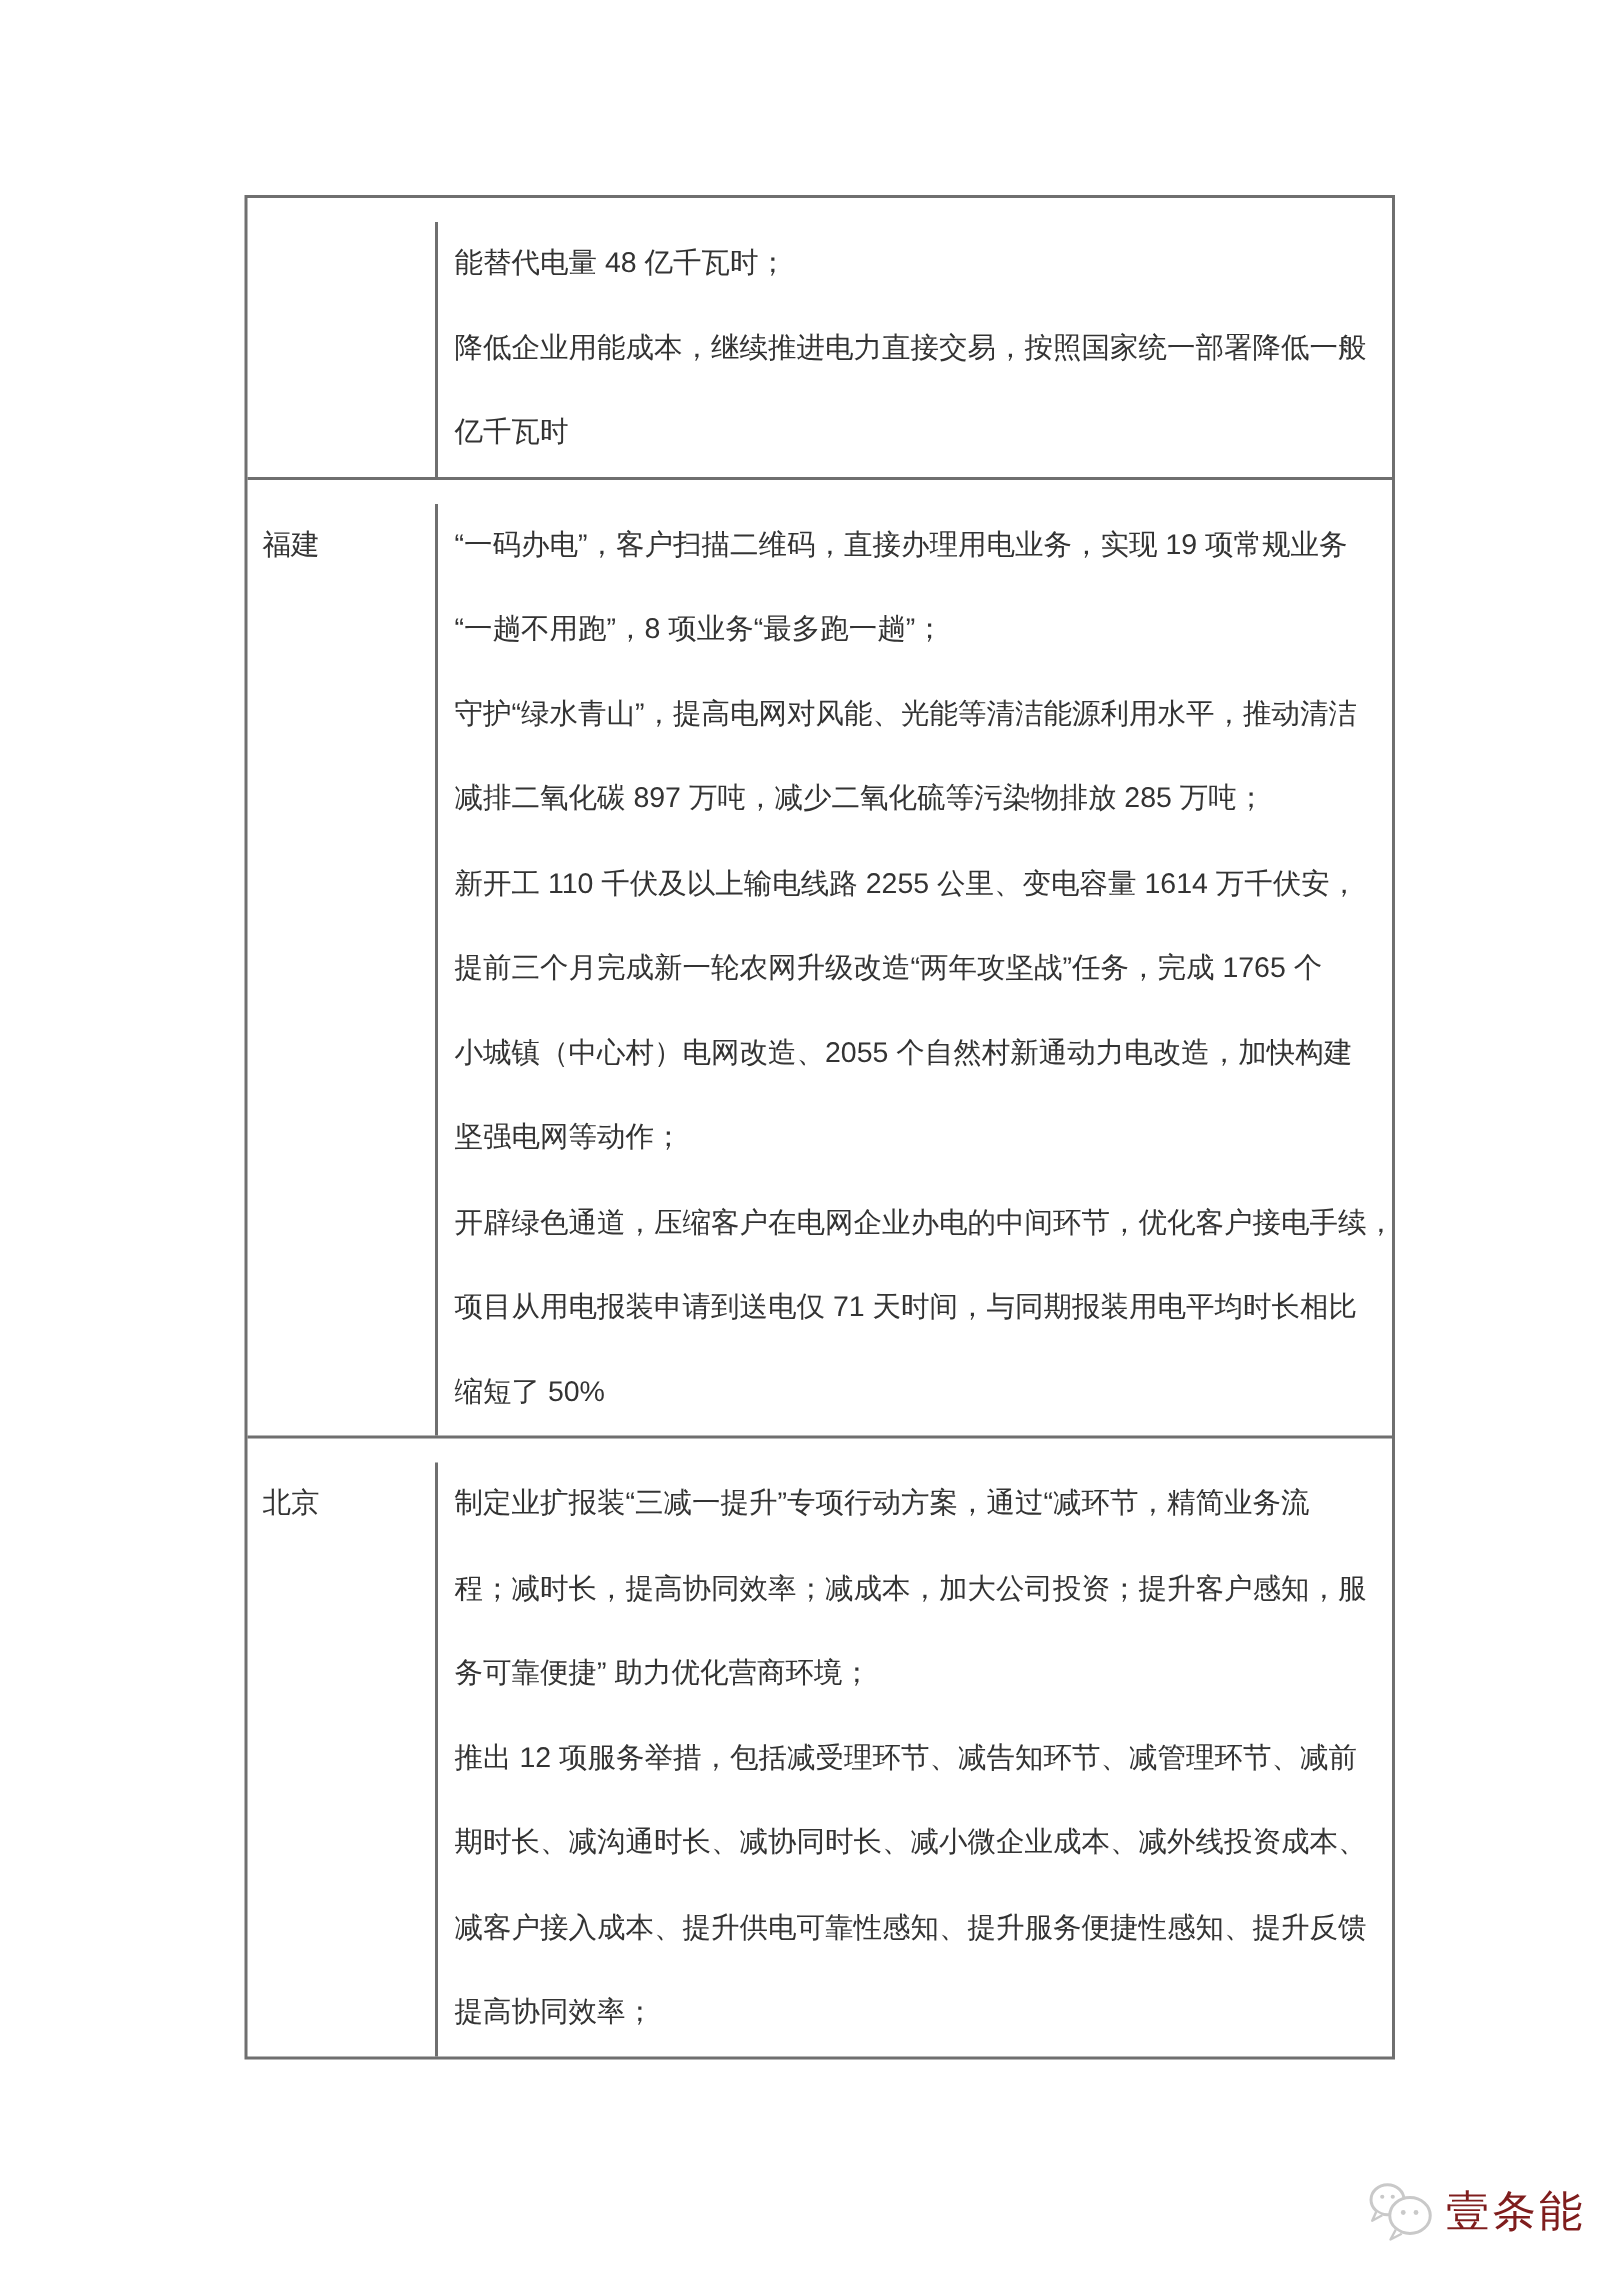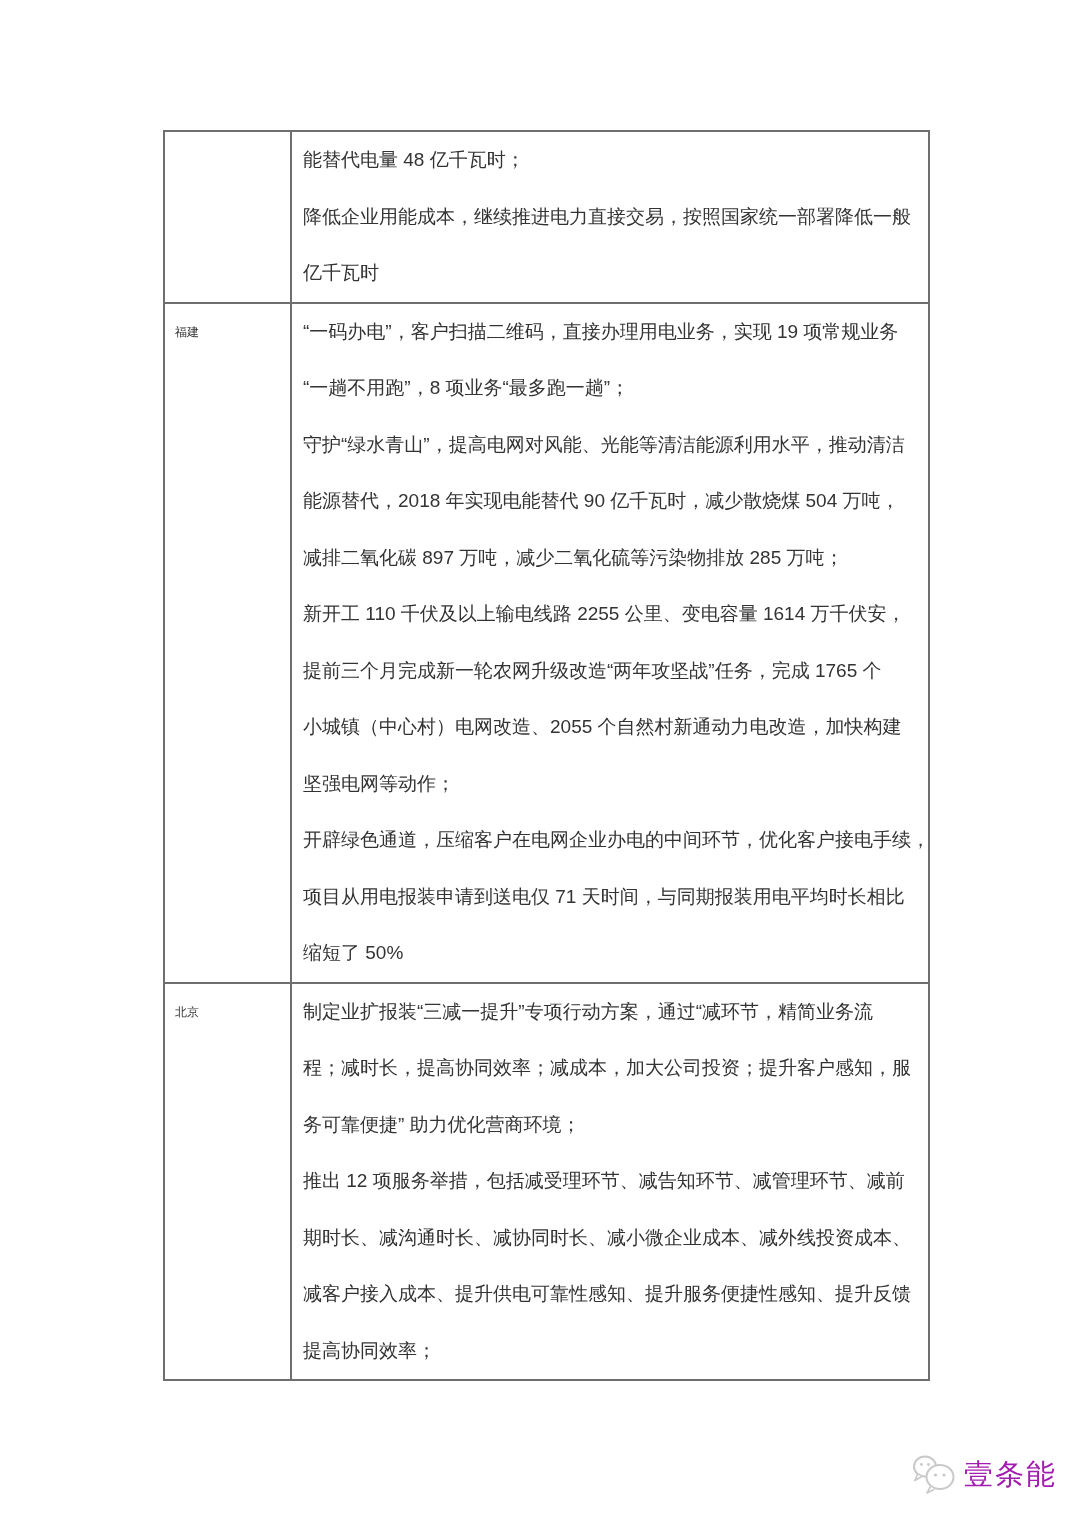--- a/index.html
+++ b/index.html
@@ -19,31 +19,32 @@
     position: absolute;
     left: 163px;
     top: 130px;
     width: 767px;
     box-sizing: border-box;
     border: 2px solid #6f6f6f;
   }
   .t-row {
     display: flex;
     border-bottom: 2px solid #6f6f6f;
+    margin-top: 16px;
   }
   .t-row:last-child {
     border-bottom: none;
     border-radius: 10px;
   }
   .cell-province {
     width: 127px;
     box-sizing: border-box;
     border-right: 2px solid #6f6f6f;
     padding-left: 10px;
-    font-size: 12px;
+    font-size: 19px;
     line-height: 56.5px;
     color: #333333;
     flex-shrink: 0;
   }
   .cell-content {
     flex: 1;
     box-sizing: border-box;
     padding-left: 11px;
     overflow: hidden;
   }
@@ -57,21 +58,21 @@
     position: absolute;
     left: 911px;
     top: 1454px;
     display: flex;
     align-items: center;
     gap: 7px;
   }
   .watermark .brand {
     font-size: 29px;
     letter-spacing: 2px;
-    color: #a21caf;
+    color: #7f1d1d;
     white-space: nowrap;
   }
 </style>
 </head>
 <body>
 
 <div class="page">
 
   <div class="doc-table">
 
@@ -83,21 +84,20 @@
         <div class="line">亿千瓦时</div>
       </div>
     </div>
 
     <div class="t-row">
       <div class="cell-province">福建</div>
       <div class="cell-content">
         <div class="line">“一码办电”，客户扫描二维码，直接办理用电业务，实现 19 项常规业务</div>
         <div class="line">“一趟不用跑”，8 项业务“最多跑一趟”；</div>
         <div class="line">守护“绿水青山”，提高电网对风能、光能等清洁能源利用水平，推动清洁</div>
-        <div class="line">能源替代，2018 年实现电能替代 90 亿千瓦时，减少散烧煤 504 万吨，</div>
         <div class="line">减排二氧化碳 897 万吨，减少二氧化硫等污染物排放 285 万吨；</div>
         <div class="line">新开工 110 千伏及以上输电线路 2255 公里、变电容量 1614 万千伏安，</div>
         <div class="line">提前三个月完成新一轮农网升级改造“两年攻坚战”任务，完成 1765 个</div>
         <div class="line">小城镇（中心村）电网改造、2055 个自然村新通动力电改造，加快构建</div>
         <div class="line">坚强电网等动作；</div>
         <div class="line">开辟绿色通道，压缩客户在电网企业办电的中间环节，优化客户接电手续，</div>
         <div class="line">项目从用电报装申请到送电仅 71 天时间，与同期报装用电平均时长相比</div>
         <div class="line">缩短了 50%</div>
       </div>
     </div>

